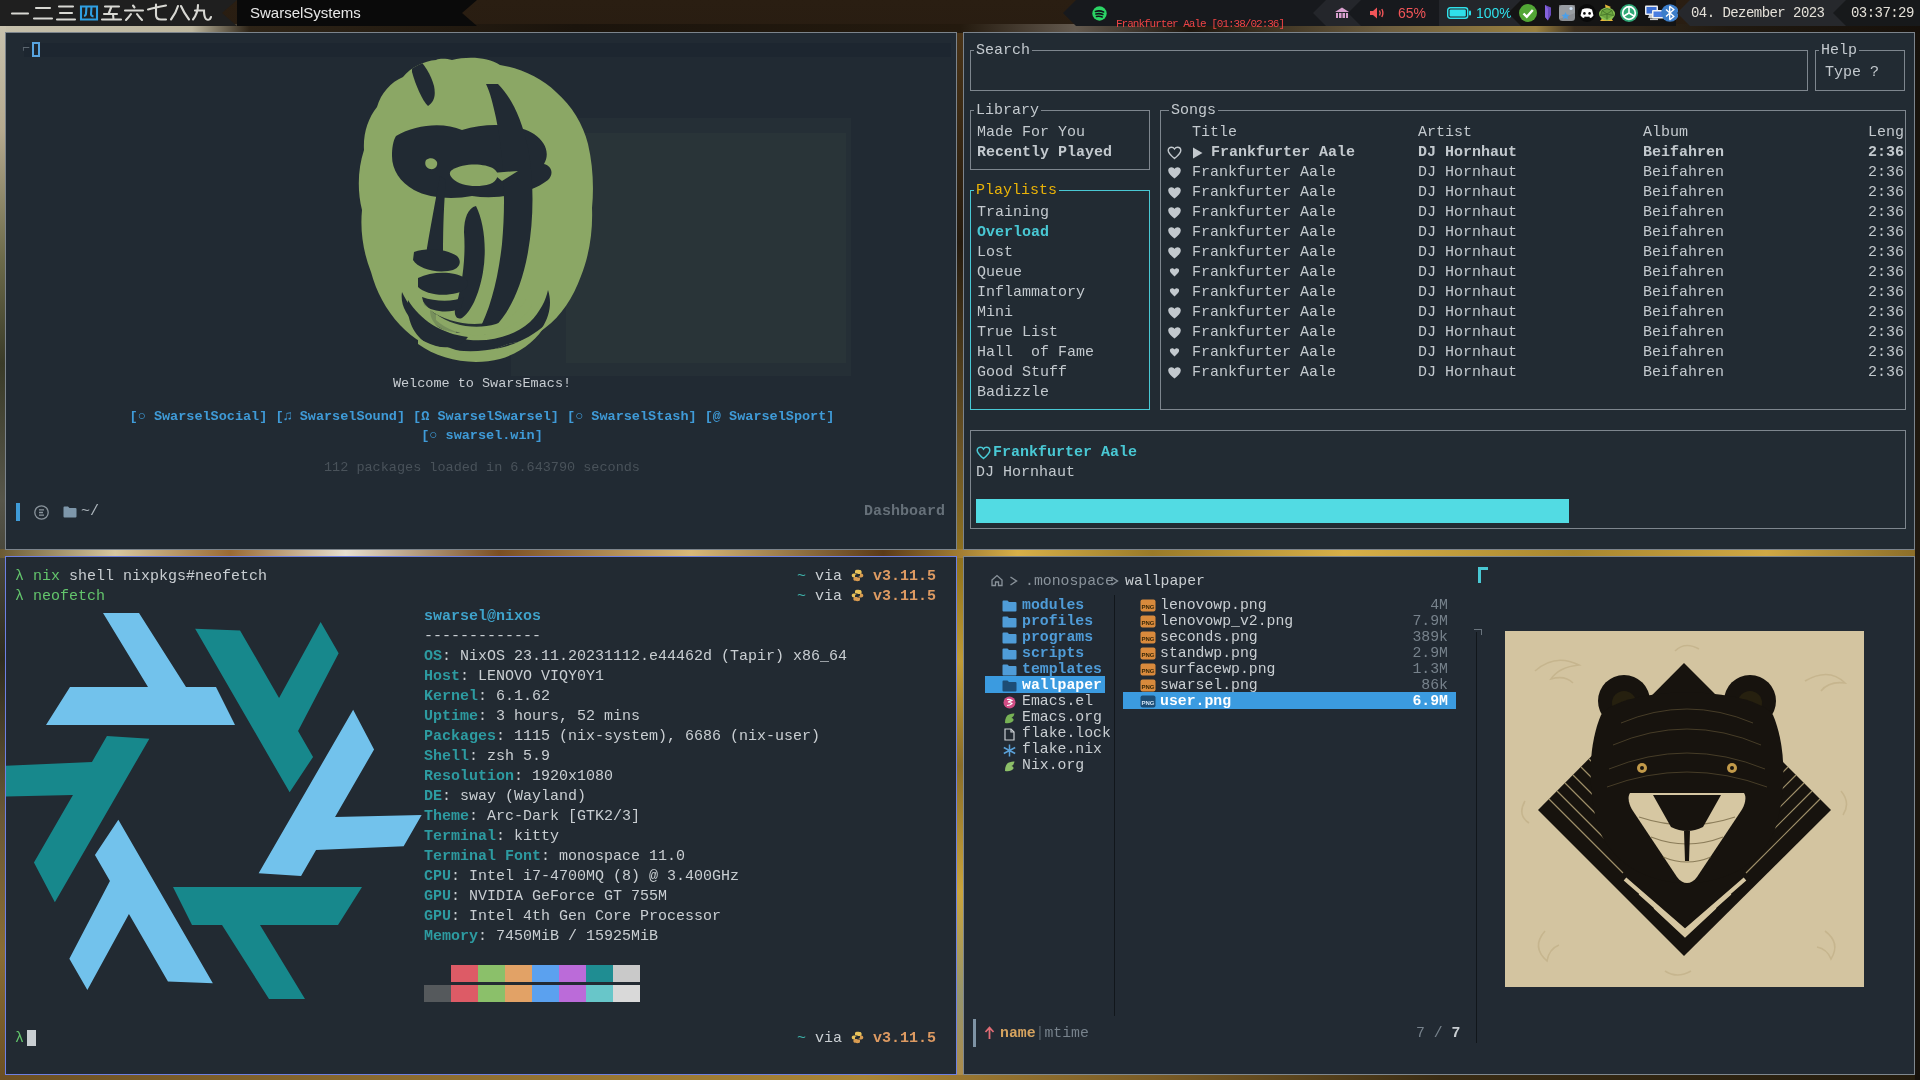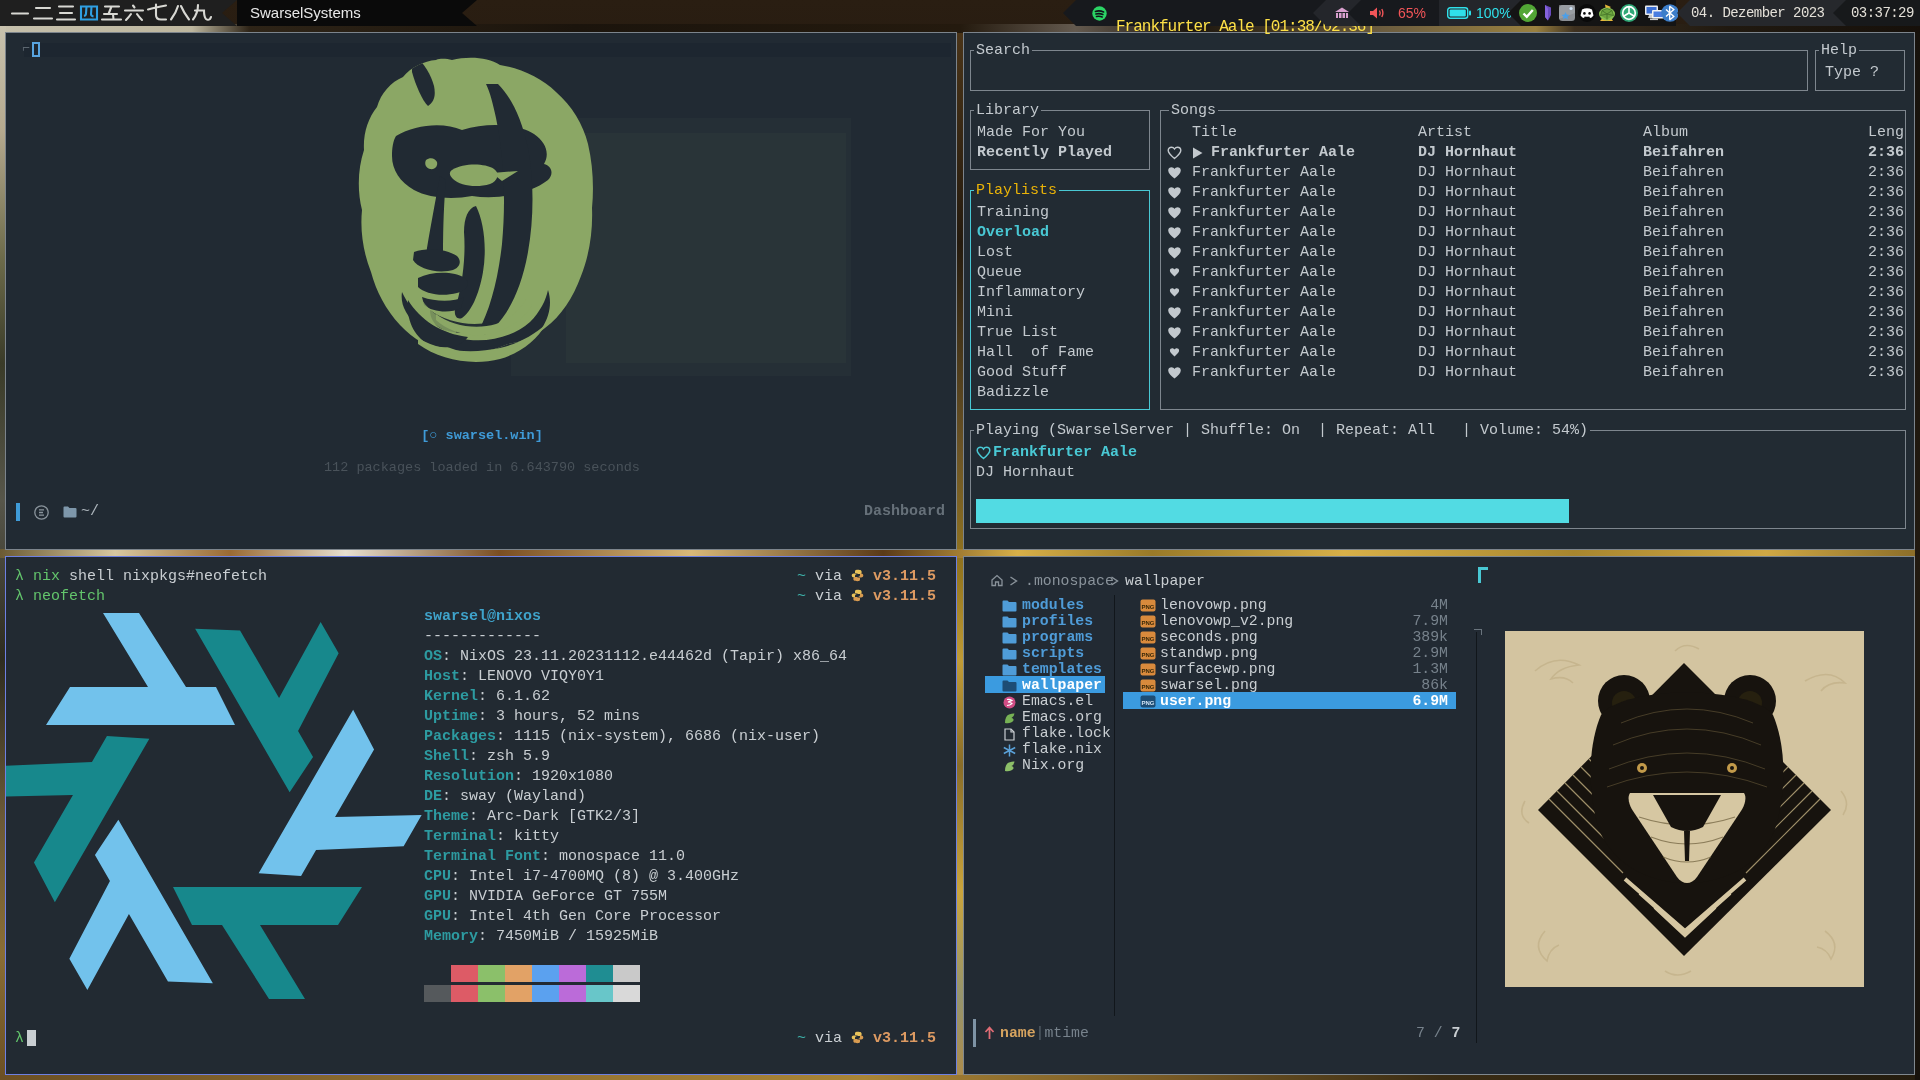--- a/index.html
+++ b/index.html
@@ -91,20 +91,22 @@
 
     <path d="M 452,170 C 464,163 484,163 494,169 C 500,173 498,181 490,184 C 477,188 460,186 453,179 C 449,175 449,172 452,170 Z" fill="#8ba765"></path>
     <path d="M 492,173 L 518,171 L 502,181 Z" fill="#8ba765"></path>
     <path d="M 426,160 C 430,157 435,158 437,162 C 438,166 435,170 430,169 C 426,168 424,164 426,160 Z" fill="#8ba765"></path>
 
     <path d="M 436,314 C 452,326 476,330 496,324 C 510,319 520,310 526,299 L 532,305 C 523,321 505,332 484,335 C 465,337 447,330 436,320 Z" fill="#8ba765"></path>
     <path d="M 422,300 C 430,312 444,322 460,326 L 455,334 C 440,330 427,320 420,307 Z" fill="#8ba765" opacity="0.8"></path>
 
     <path d="M 418,344 C 440,360 472,366 500,359 C 521,353 537,340 546,324 C 534,335 518,344 500,348 C 472,354 442,352 418,338 Z" fill="#8ba765"></path>
   </svg>
+  <div class="abs mono" style="left:0;top:343px;width:952px;text-align:center;font-size:13.5px;color:#c7ccd1;">Welcome to SwarsEmacs!</div>
+  <div class="abs mono" style="left:0;top:376px;width:952px;text-align:center;font-size:13.5px;font-weight:bold;color:#3f9bd8;">[○ SwarselSocial] [♫ SwarselSound] [Ω SwarselSwarsel] [○ SwarselStash] [@ SwarselSport]</div>
   <div class="abs mono" style="left:0;top:395px;width:952px;text-align:center;font-size:13.5px;font-weight:bold;color:#3f9bd8;">[○ swarsel.win]</div>
   <div class="abs mono" style="left:0;top:427px;width:952px;text-align:center;font-size:13.5px;color:#49525a;">112 packages loaded in 6.643790 seconds</div>
   <div class="abs" style="left:10px;top:470px;width:4px;height:18px;background:#3f9bd8;"></div>
   <svg class="abs" style="left:28px;top:472px;" width="15" height="15" viewBox="0 0 15 15">
       <circle cx="7.5" cy="7.5" r="6.7" fill="none" stroke="#8a949c" stroke-width="1.3"></circle>
       <path d="M5,4.8 H10 M5,7.5 H9 M5,10.2 H10" stroke="#8a949c" stroke-width="1.3"></path>
     </svg>
   <svg class="abs" style="left:57px;top:473px;" width="14" height="12" viewBox="0 0 14 12">
       <path d="M0.5,1.5 Q0.5,0.5 1.5,0.5 H5 L6.5,2 H12.5 Q13.5,2 13.5,3 V10.5 Q13.5,11.5 12.5,11.5 H1.5 Q0.5,11.5 0.5,10.5 Z" fill="#7e97ab"></path>
     </svg>
@@ -233,21 +235,20 @@
   <svg class="abs" style="left:203px;top:333px;" width="15" height="14" viewBox="0 0 15 14">
         <path d="M7.5,12.5 C4,9.5 1.2,7 1.2,4.4 C1.2,2.4 2.8,1.2 4.5,1.2 C5.8,1.2 6.9,2 7.5,3 C8.1,2 9.2,1.2 10.5,1.2 C12.2,1.2 13.8,2.4 13.8,4.4 C13.8,7 11,9.5 7.5,12.5 Z" fill="#c3c9ce"></path>
       </svg>
       <div class="titem" style="left:228px;top:331px;">Frankfurter Aale</div>
       <div class="titem" style="left:454px;top:331px;">DJ Hornhaut</div>
       <div class="titem" style="left:679px;top:331px;">Beifahren</div>
       <div class="titem" style="left:904px;top:331px;">2:36</div>
   </div>
 
   <div class="tbox" style="left:6px;top:397px;width:936px;height:99px;"></div>
-  <div class="tlabel" style="left:10px;top:390px;">Playing (SwarselServer | Shuffle: On  | Repeat: All   | Volume: 54%)</div>
   <svg class="abs" style="left:12px;top:413px;" width="15" height="14" viewBox="0 0 15 14">
       <path d="M7.5,12.5 C4,9.5 1.2,7 1.2,4.4 C1.2,2.4 2.8,1.2 4.5,1.2 C5.8,1.2 6.9,2 7.5,3 C8.1,2 9.2,1.2 10.5,1.2 C12.2,1.2 13.8,2.4 13.8,4.4 C13.8,7 11,9.5 7.5,12.5 Z" fill="none" stroke="#49c8d4" stroke-width="1.5"></path>
     </svg>
   <div class="titem" style="left:29px;top:411px;font-weight:bold;color:#49c8d4;">Frankfurter Aale</div>
   <div class="titem" style="left:12px;top:431px;">DJ Hornhaut</div>
   <div class="abs" style="left:12px;top:466px;width:593px;height:24px;background:#52dbe3;"></div>
 </div>
 <div id="winBL" class="win">
   <style>
     .kl { position:absolute; font-family:"Liberation Mono",monospace; font-size:15px; color:#c9ced2; white-space:pre; }
@@ -524,21 +525,21 @@
     <div class="abs" style="left:6px;top:0;width:250px;height:26px;background:#17191d;"></div>
     <div class="abs" style="left:6px;top:0;width:0;height:0;border-top:13px solid transparent;border-bottom:13px solid transparent;border-right:13px solid #17191d; margin-left:-13px;"></div>
     <svg class="abs" style="left:22px;top:6px;" width="15" height="15" viewBox="0 0 15 15">
         <circle cx="7.5" cy="7.5" r="7.2" fill="#2bd465"></circle>
         <g stroke="#10131a" stroke-width="1.6" fill="none" stroke-linecap="round">
           <path d="M3.4,5.4 Q7.5,4.2 11.6,5.9"></path>
           <path d="M3.9,8 Q7.5,7 10.9,8.4"></path>
           <path d="M4.5,10.5 Q7.5,9.8 10.2,11"></path>
         </g>
       </svg>
-    <div class="abs mono" style="left:46px;top:18px;font-size:16px;color:#fde047;letter-spacing:-1.0px;">Frankfurter Aale [01:38/02:36]</div>
+    <div class="abs mono" style="left:46px;top:18px;font-size:11px;color:#ef4444;letter-spacing:-1.0px;">Frankfurter Aale [01:38/02:36]</div>
     <div class="abs" style="left:256px;top:0;width:35px;height:26px;background:#24262b;"></div>
     <div class="abs" style="left:256px;top:0;width:0;height:0;border-top:13px solid transparent;border-bottom:13px solid transparent;border-right:13px solid #24262b;margin-left:-13px;"></div>
     <svg class="abs" style="left:264px;top:7px;" width="16" height="13" viewBox="0 0 16 13">
         <path d="M1,5 L8,0.5 L15,5 Z M2,6 H14 V11 H2 Z" fill="#d8a0ce"></path>
         <g stroke="#24262b" stroke-width="1">
           <path d="M4.5,6 V11 M8,6 V11 M11.5,6 V11"></path>
         </g>
       </svg>
     <div class="abs" style="left:291px;top:0;width:78px;height:26px;background:#17191d;"></div>
     <div class="abs" style="left:291px;top:0;width:0;height:0;border-top:13px solid transparent;border-bottom:13px solid transparent;border-right:13px solid #17191d;margin-left:-13px;"></div>

